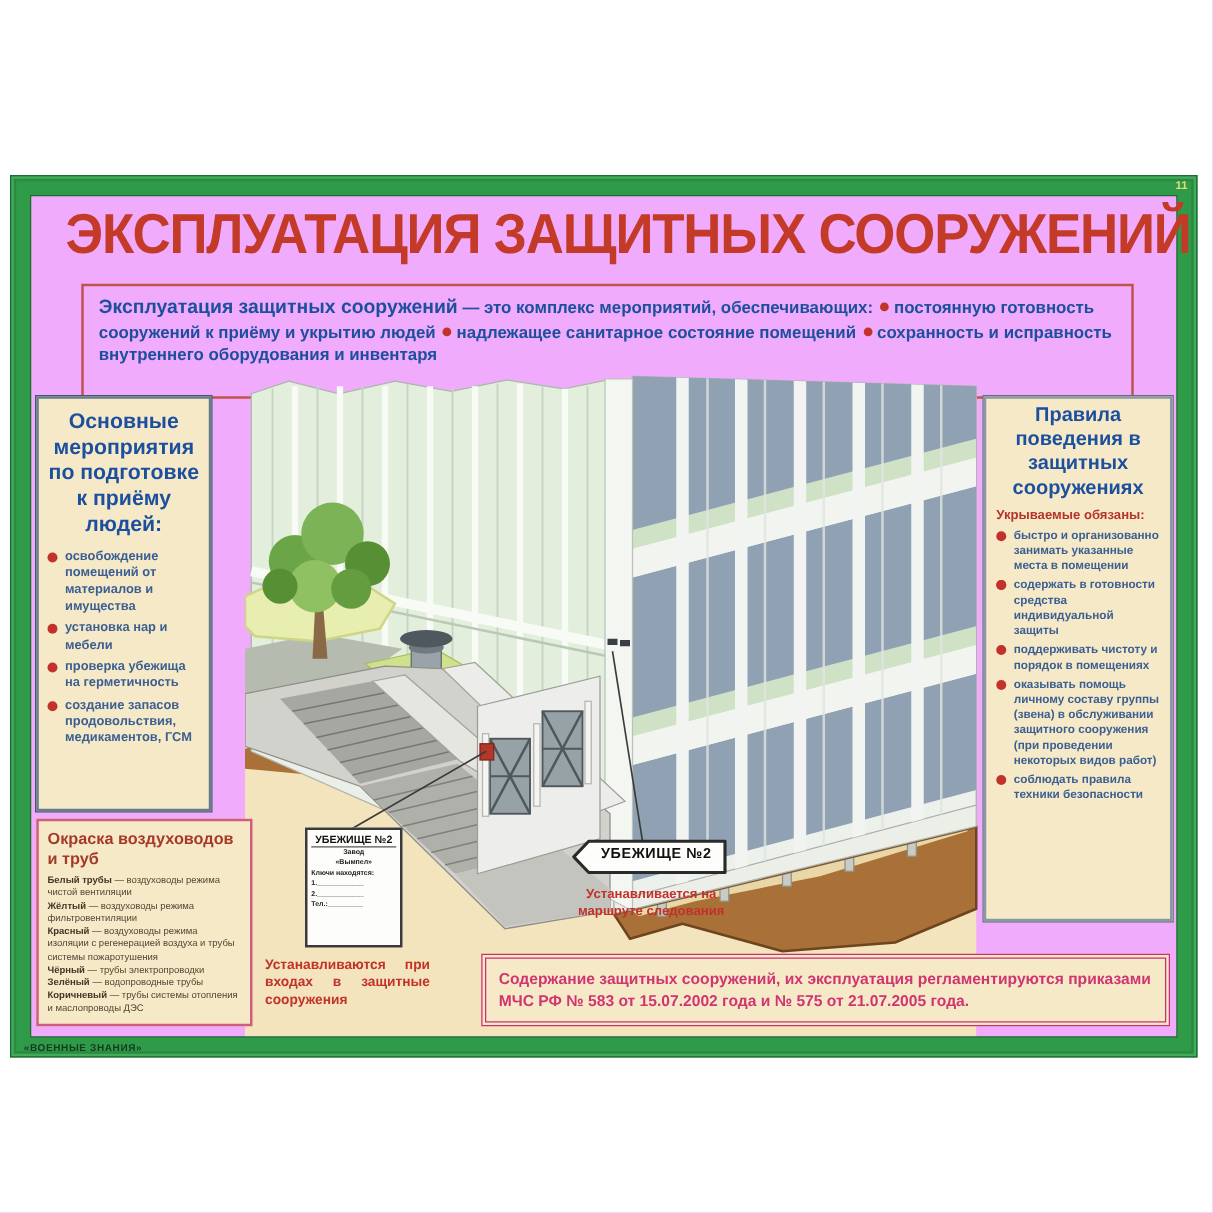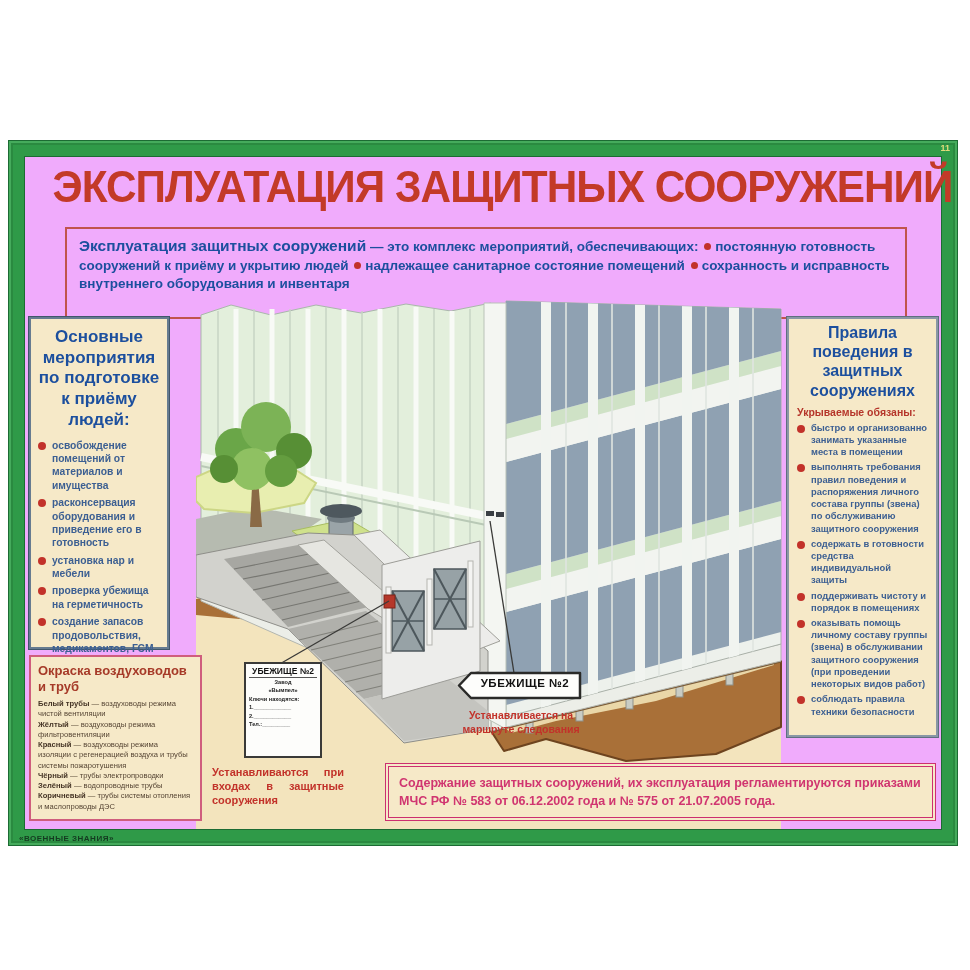--- a/index.html
+++ b/index.html
@@ -240,21 +240,20 @@
       </g>
 
       <line x1="193" y1="302" x2="82" y2="366" stroke="#3a3a38" stroke-width="1.3"></line>
       <line x1="294" y1="222" x2="318" y2="374" stroke="#3a3a38" stroke-width="1.3"></line>
     </svg>
 
     <div class="panel left-panel">
       <h2>Основные мероприятия по подготовке к приёму людей:</h2>
       <ul class="blist">
         <li><span class="dot"></span><span>освобождение помещений от материалов и имущества</span></li>
-        <li><span class="dot"></span><span>расконсервация оборудования и приведение его в готовность</span></li>
         <li><span class="dot"></span><span>установка нар и мебели</span></li>
         <li><span class="dot"></span><span>проверка убежища на герметичность</span></li>
         <li><span class="dot"></span><span>создание запасов продовольствия, медикаментов, ГСМ</span></li>
       </ul>
     </div>
 
     <div class="panel paint-panel">
       <h2>Окраска воздуховодов и труб</h2>
       <div class="paint-item"><b>Белый трубы</b> <span>— воздуховоды режима чистой вентиляции</span></div>
       <div class="paint-item"><b>Жёлтый</b> <span>— воздуховоды режима фильтровентиляции</span></div>
@@ -262,21 +261,21 @@
       <div class="paint-item"><b>Чёрный</b> <span>— трубы электропроводки</span></div>
       <div class="paint-item"><b>Зелёный</b> <span>— водопроводные трубы</span></div>
       <div class="paint-item"><b>Коричневый</b> <span>— трубы системы отопления и маслопроводы ДЭС</span></div>
     </div>
 
     <div class="panel right-panel">
       <h2>Правила поведения в защитных сооружениях</h2>
       <div class="subtitle">Укрываемые обязаны:</div>
       <ul class="blist">
         <li><span class="dot"></span><span>быстро и организованно занимать указанные места в помещении</span></li>
-        <li><span class="dot"></span><span>выполнять требования правил поведения и распоряжения личного состава группы (звена) по обслуживанию защитного сооружения</span></li>
+        <li><span class="dot"></span></li>
         <li><span class="dot"></span><span>содержать в готовности средства индивидуальной защиты</span></li>
         <li><span class="dot"></span><span>поддерживать чистоту и порядок в помещениях</span></li>
         <li><span class="dot"></span><span>оказывать помощь личному составу группы (звена) в обслуживании защитного сооружения (при проведении некоторых видов работ)</span></li>
         <li><span class="dot"></span><span>соблюдать правила техники безопасности</span></li>
       </ul>
     </div>
 
     <div class="plate-sign">
       <div class="sign-title">УБЕЖИЩЕ №2</div>
       <div class="mini">Завод</div>
@@ -291,18 +290,18 @@
     <div class="route-sign">
       <svg width="126" height="30" viewBox="0 0 126 30">
         <polygon points="14,2 123,2 123,27 14,27 2,14.5" fill="#fdfdfb" stroke="#2a2a28" stroke-width="2.5" stroke-linejoin="round"></polygon>
       </svg>
       <div class="sign-title">УБЕЖИЩЕ №2</div>
     </div>
     <div class="route-caption">Устанавливается на маршруте следования</div>
 
     <div class="footer-box">
       <div class="inner">
-        <div>Содержание защитных сооружений, их эксплуатация регламентируются приказами МЧС РФ № 583 от 06.12.2002 года и № 575 от 21.07.2005 года.</div>
+        <div>Содержание защитных сооружений, их эксплуатация регламентируются приказами МЧС РФ № 583 от 15.07.2002 года и № 575 от 21.07.2005 года.</div>
       </div>
     </div>
 
   </div>
 </div>
 
 </body></html>

